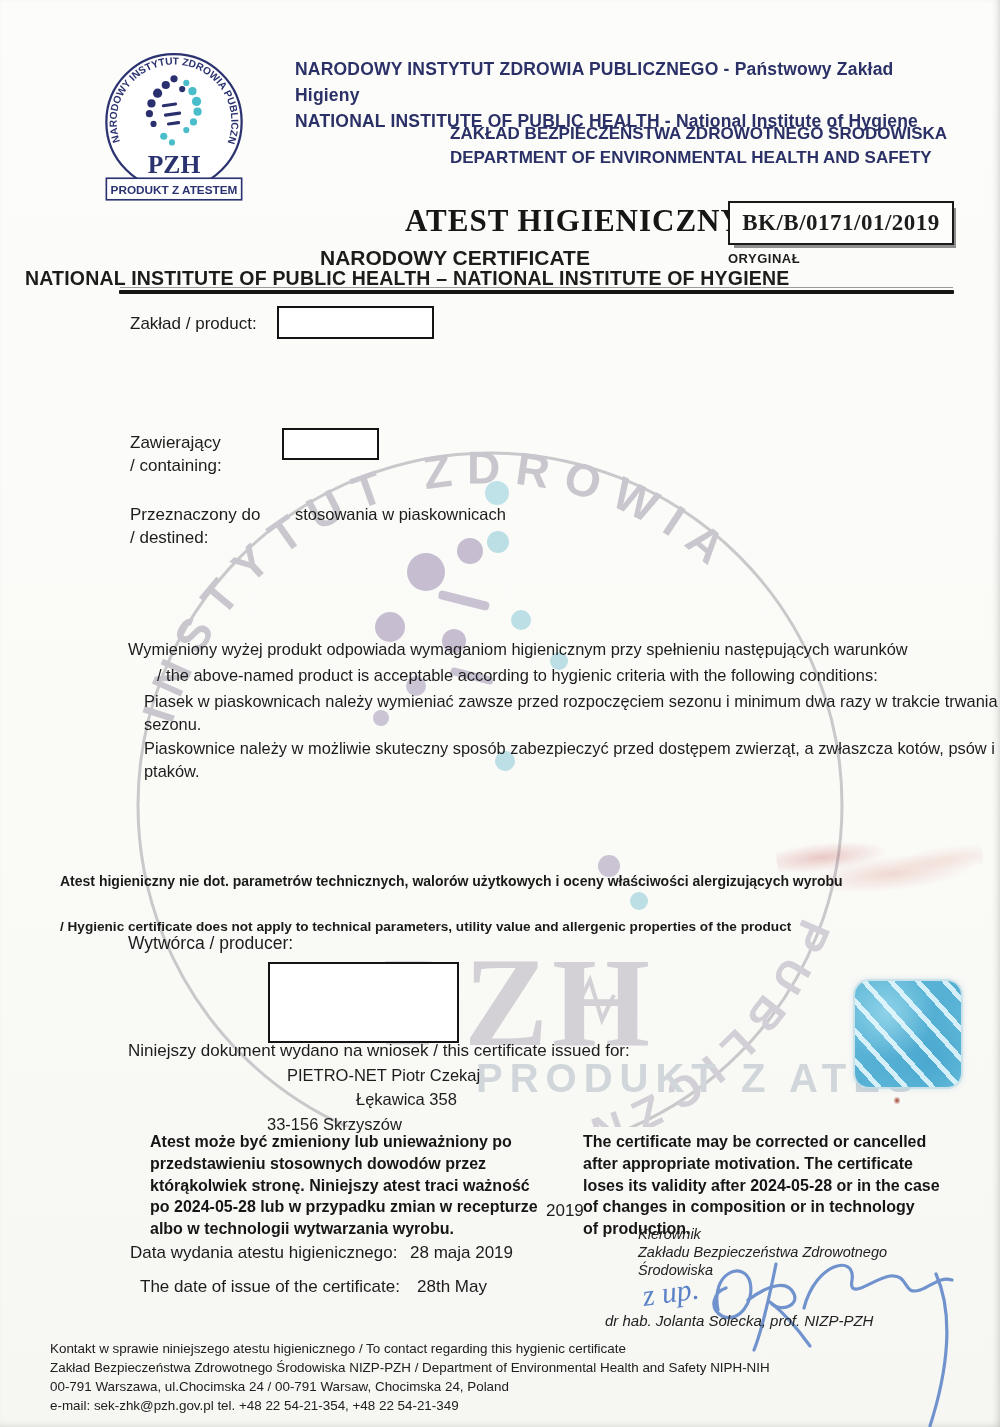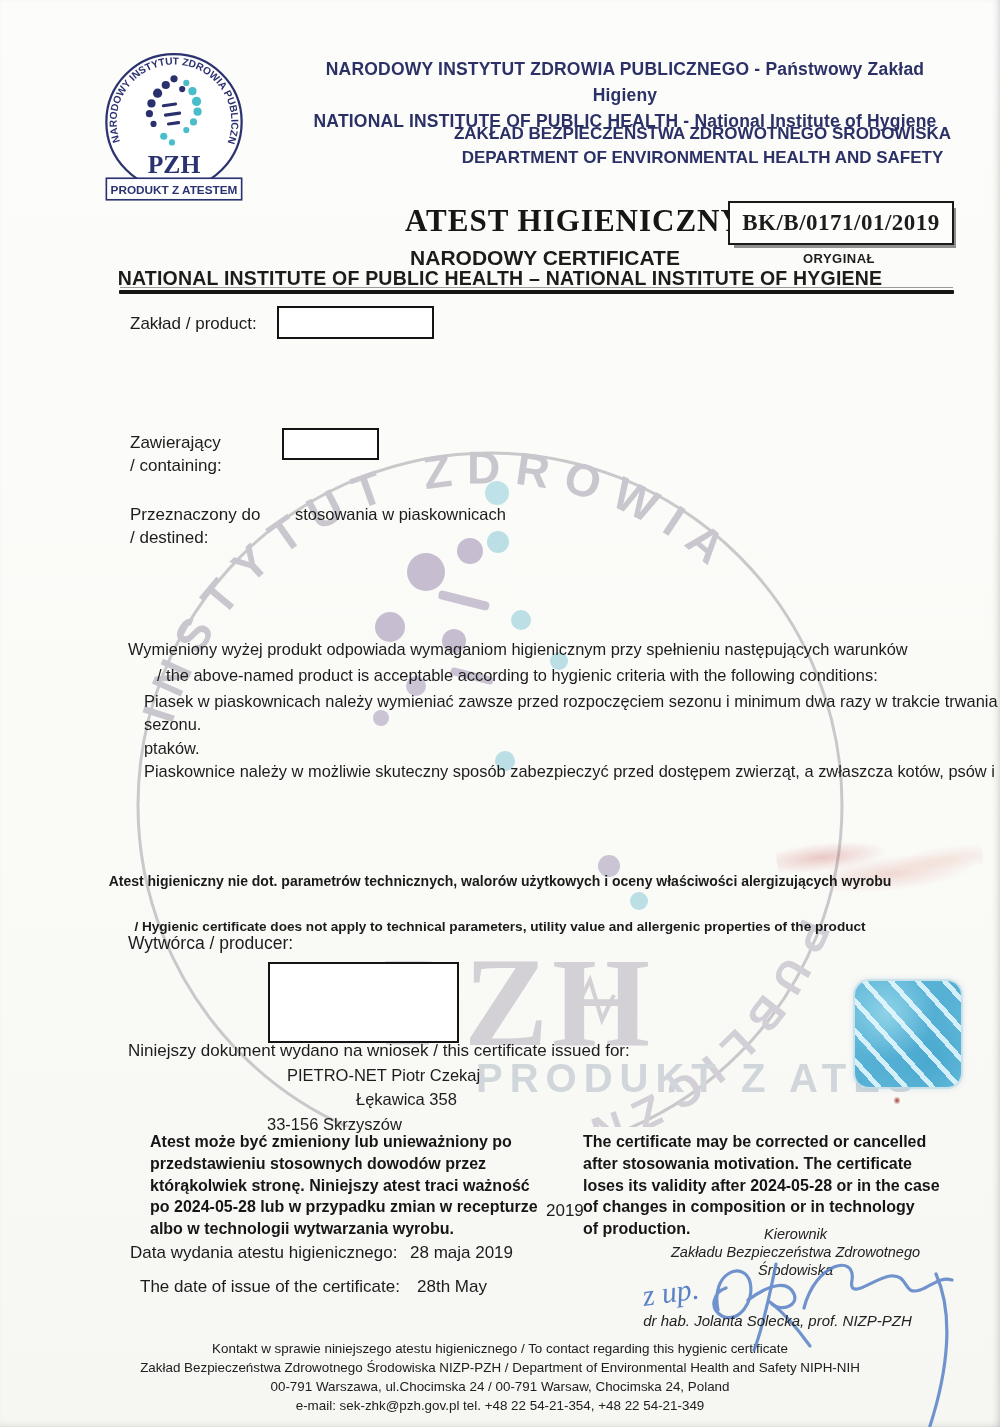--- a/index.html
+++ b/index.html
@@ -5,21 +5,21 @@
   html,body{margin:0;padding:0;background:#d8d8d4;}
   .page{
     position:relative; width:1000px; height:1427px; margin:0 auto;
     background:linear-gradient(180deg,#fcfcfa 0%,#fafaf7 60%,#f6f6f3 100%);
     overflow:hidden;
     font-family:"Liberation Sans", sans-serif;
     color:#1c1c1c;
     box-shadow:inset -6px 0 10px -6px rgba(0,0,0,.22), inset 0 -6px 10px -6px rgba(0,0,0,.12);
   }
   .abs{position:absolute;}
-  .ctr{text-align:center;}
+  .ctr{}
   .navy{color:#2b3166;}
 
   
   .org-lines{left:295px; top:56px; width:660px; font-size:17.5px; line-height:26px; font-weight:bold; letter-spacing:.2px;}
   .dept-lines{left:450px; top:122px; width:505px; font-size:17px; line-height:24px; font-weight:bold;}
 
   
   .title-pl{left:405px; top:203px; font-size:31px; letter-spacing:1px; font-weight:bold; color:#161616;font-family:Liberation Serif, serif;}
   .cert-box{
     left:728px; top:201px; width:222px; height:40px;
@@ -194,22 +194,22 @@
     </div>
     <div class="abs" style="left:295px; top:505px; font-size:16.5px;">stosowania w piaskownicach</div>
 
     <div class="abs cond" style="left:128px; top:638px;">Wymieniony wyżej produkt odpowiada wymaganiom higienicznym przy spełnieniu następujących warunków</div>
     <div class="abs cond" style="left:157px; top:664px;">/ the above-named product is acceptable according to hygienic criteria with the following conditions:</div>
     <div class="abs cond" style="left:144px; top:690px;">
       <div>Piasek w piaskownicach należy wymieniać zawsze przed rozpoczęciem sezonu i minimum dwa razy w trakcie trwania</div>
       <div>sezonu.</div>
     </div>
     <div class="abs cond" style="left:144px; top:737px;">
+      <div>Piaskownice należy w możliwie skuteczny sposób zabezpieczyć przed dostępem zwierząt, a zwłaszcza kotów, psów i</div>
       <div>ptaków.</div>
-      <div>Piaskownice należy w możliwie skuteczny sposób zabezpieczyć przed dostępem zwierząt, a zwłaszcza kotów, psów i</div>
     </div>
 
     <div class="abs stain"></div>
 
     <div class="abs disc ctr" style="top:873px;">Atest higieniczny nie dot. parametrów technicznych, walorów użytkowych i oceny właściwości alergizujących wyrobu</div>
     <div class="abs disc ctr" style="top:919px; font-size:13.6px;">/ Hygienic certificate does not apply to technical parameters, utility value and allergenic properties of the product</div>
 
     <div class="abs" style="left:128px; top:933px; font-size:17.5px;">Wytwórca / producer:</div>
     <div class="abs redact-box" style="left:268px; top:962px; width:187px; height:77px;"></div>
 
@@ -223,21 +223,21 @@
 
     <div class="abs valid" style="left:150px; top:1131px;">
       <div>Atest może być zmieniony lub unieważniony po</div>
       <div>przedstawieniu stosownych dowodów przez</div>
       <div>którąkolwiek stronę. Niniejszy atest traci ważność</div>
       <div>po 2024-05-28  lub w przypadku zmian w recepturze</div>
       <div>albo w technologii wytwarzania wyrobu.</div>
     </div>
     <div class="abs valid" style="left:583px; top:1131px;">
       <div>The certificate may be corrected or cancelled</div>
-      <div>after stosowania motivation. The certificate</div>
+      <div>after appropriate motivation. The certificate</div>
       <div>loses its validity after 2024-05-28  or in the case</div>
       <div>of changes in composition or in technology</div>
       <div>of production.</div>
     </div>
 
     <div class="abs" style="left:130px; top:1243px; font-size:17px;">Data wydania atestu higienicznego:</div>
     <div class="abs" style="left:410px; top:1243px; font-size:17px;">28 maja 2019</div>
     <div class="abs" style="left:140px; top:1277px; font-size:17px;">The date of issue of the certificate:</div>
     <div class="abs" style="left:417px; top:1277px; font-size:17px;">28th May</div>
     <div class="abs" style="left:546px; top:1201px; font-size:17px;">2019</div>

